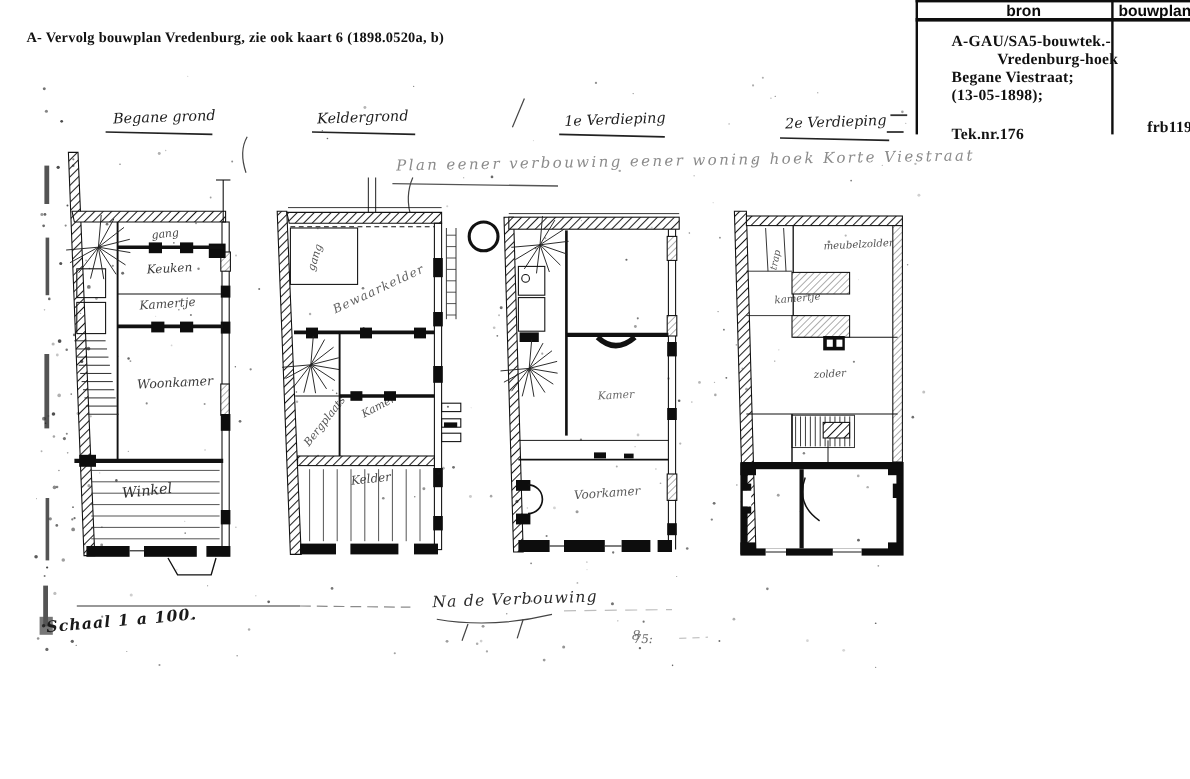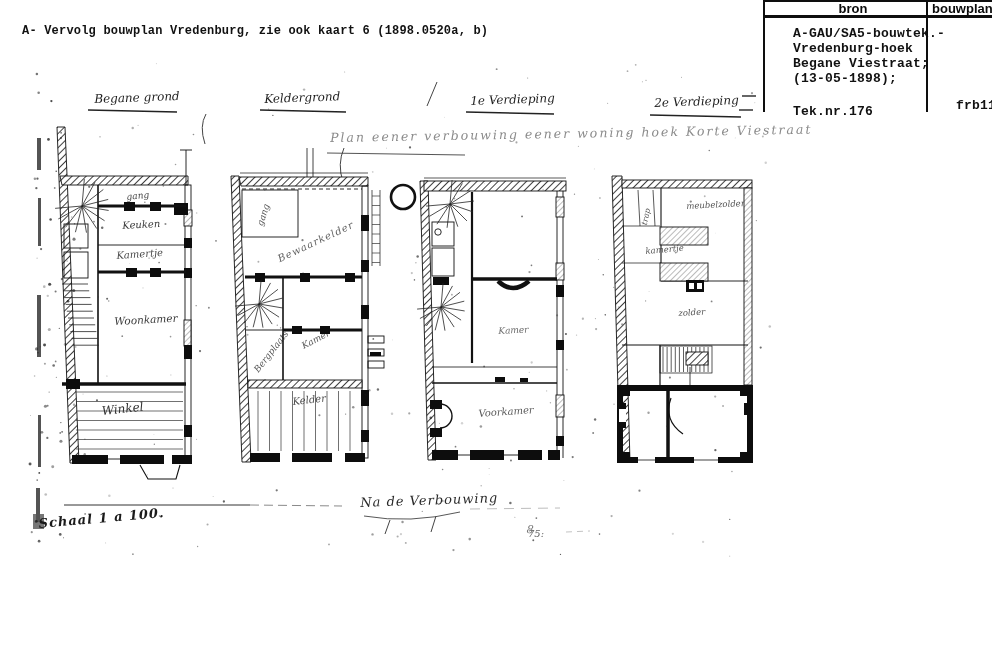--- a/index.html
+++ b/index.html
@@ -1,19 +1,19 @@
 <!DOCTYPE html>
 <html><head>
 <meta charset="utf-8">
 <style>
   html,body{margin:0;padding:0;background:#fff;}
   #page{position:relative;width:992px;height:649px;background:#ffffff;overflow:hidden;
         font-family:"Liberation Sans",sans-serif;}
   
-  .tw{font-family:Liberation Mono, monospace;font-weight:700;color:#111;}
+  .tw{font-family:Liberation Serif, serif;font-weight:700;color:#111;}
   #note{position:absolute;left:22px;top:24px;font-size:12px;letter-spacing:.2px;}
   
   .vline{position:absolute;background:#0e0e0e;}
   .hline{position:absolute;background:#0e0e0e;}
   .th{position:absolute;font-weight:700;font-size:13px;color:#0a0a0a;}
   .cell-line{position:absolute;font-size:13px;letter-spacing:.2px;white-space:nowrap;margin-left:24px;}
   
   .hw{position:absolute;font-family:"DejaVu Serif",serif;font-style:italic;white-space:nowrap;
       transform-origin:left top;}
   .floorlbl{font-size:12px;color:#1d1d1d;}
@@ -28,21 +28,21 @@
   <div id="note" class="tw">A- Vervolg bouwplan Vredenburg, zie ook kaart 6 (1898.0520a, b)</div>
 
   <div>
     <div class="hline" style="left:763px;top:0;width:229px;height:2px;"></div>
     <div class="hline" style="left:763px;top:15px;width:229px;height:2.5px;"></div>
     <div class="vline" style="left:763px;top:0;width:2px;height:112px;"></div>
     <div class="vline" style="left:926px;top:0;width:2px;height:112px;"></div>
     <div class="th" style="left:765px;top:1px;width:176px;text-align:center;">bron</div>
     <div class="th" style="left:932px;top:1px;">bouwplan</div>
     <div class="tw cell-line" style="left:769px;top:26px;">A-GAU/SA5-bouwtek.-</div>
-    <div class="tw cell-line" style="left:769px;top:41px;text-align:center;">Vredenburg-hoek</div>
+    <div class="tw cell-line" style="left:807px;top:41px;text-align:center;">Vredenburg-hoek</div>
     <div class="tw cell-line" style="left:769px;top:56px;">Begane Viestraat;</div>
     <div class="tw cell-line" style="left:769px;top:71px;">(13-05-1898);</div>
     <div class="tw cell-line" style="left:769px;top:104px;">Tek.nr.176</div>
     <div class="tw cell-line" style="left:932px;top:98px;">frb1192</div>
   </div>
 
   <div class="hw floorlbl" style="left:94px;top:92px;transform:rotate(-2deg);">Begane grond</div>
   <div class="hw floorlbl" style="left:264px;top:92px;transform:rotate(-2deg);">Keldergrond</div>
   <div class="hw floorlbl" style="left:470px;top:94px;transform:rotate(-2deg);">1e Verdieping</div>
   <div class="hw floorlbl" style="left:654px;top:96px;transform:rotate(-2deg);">2e Verdieping</div>

